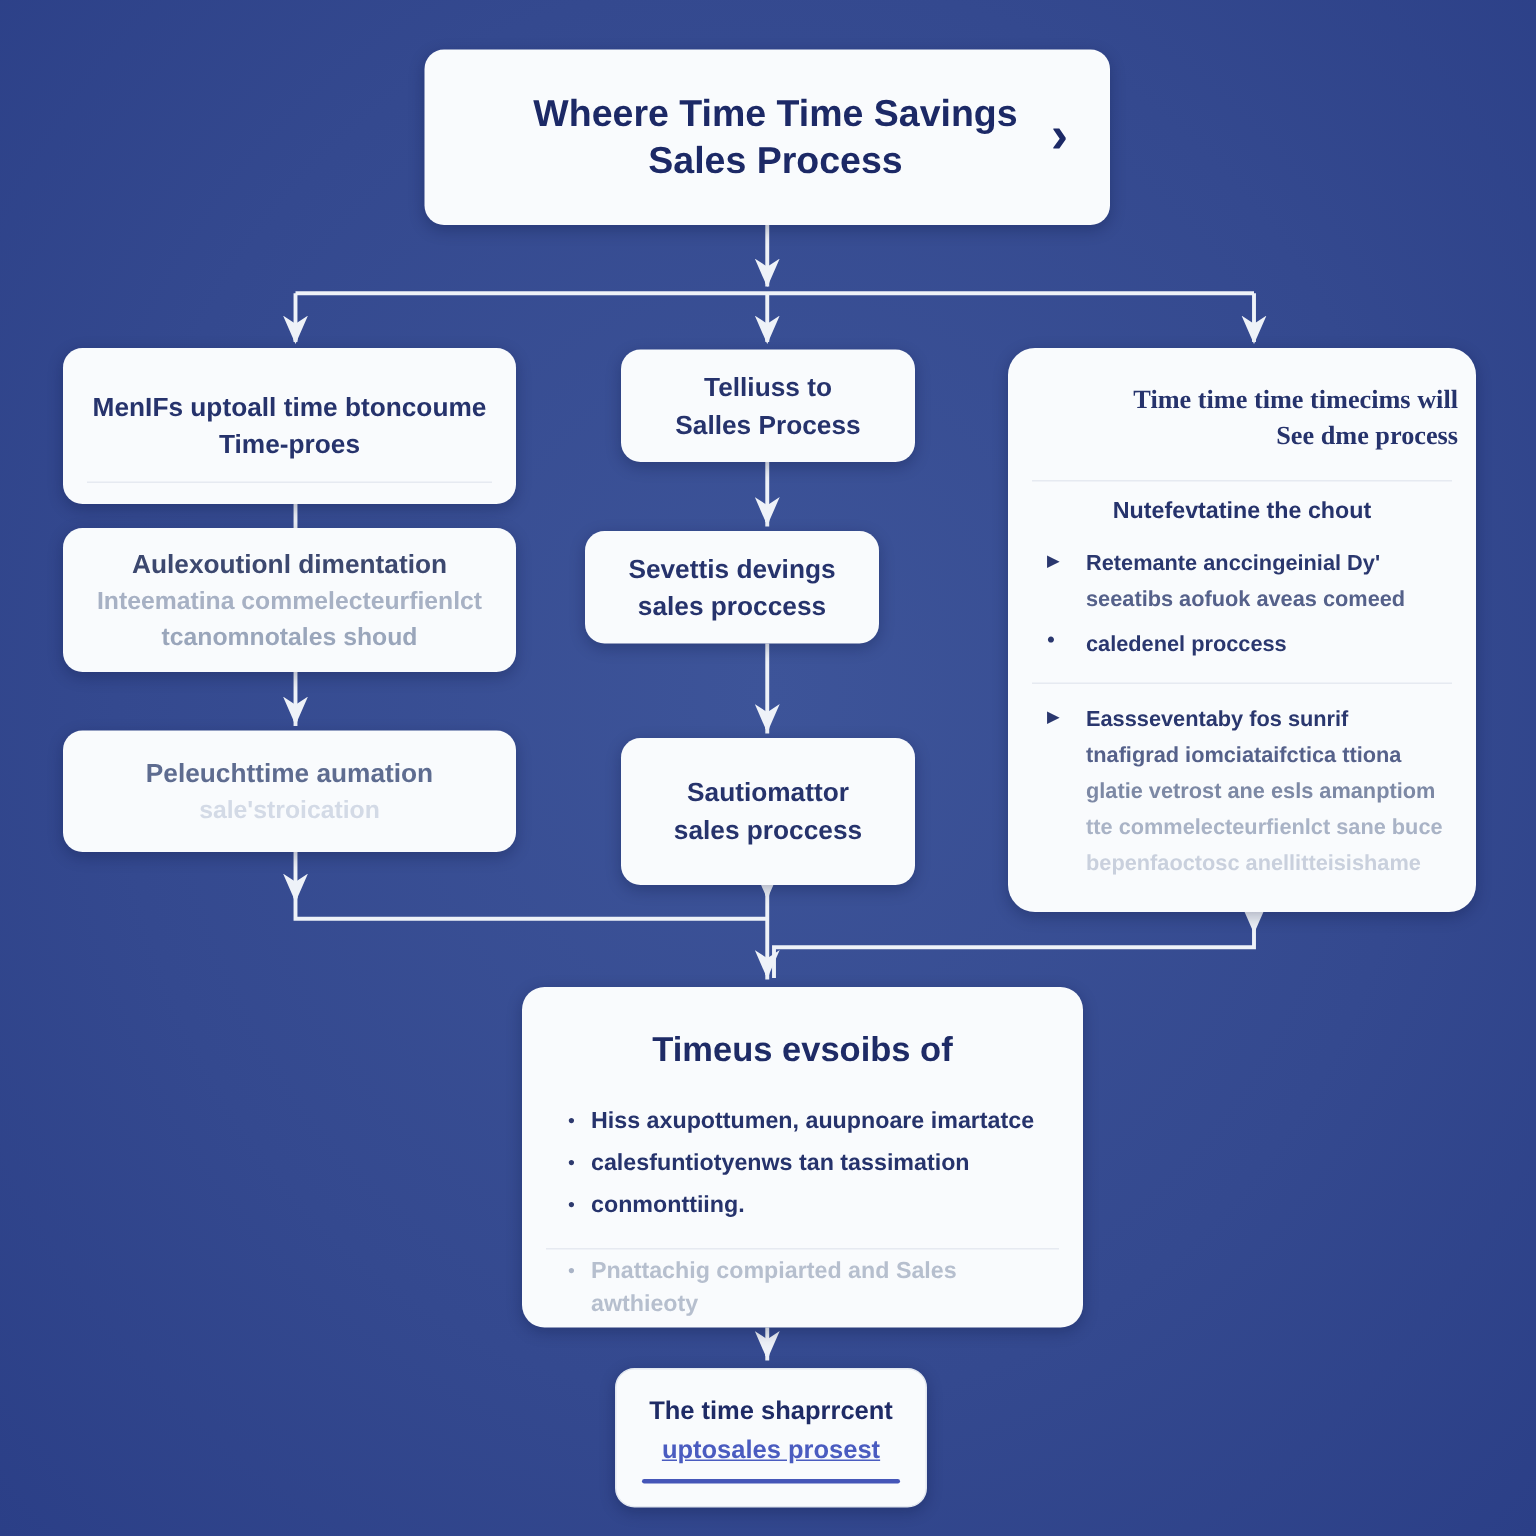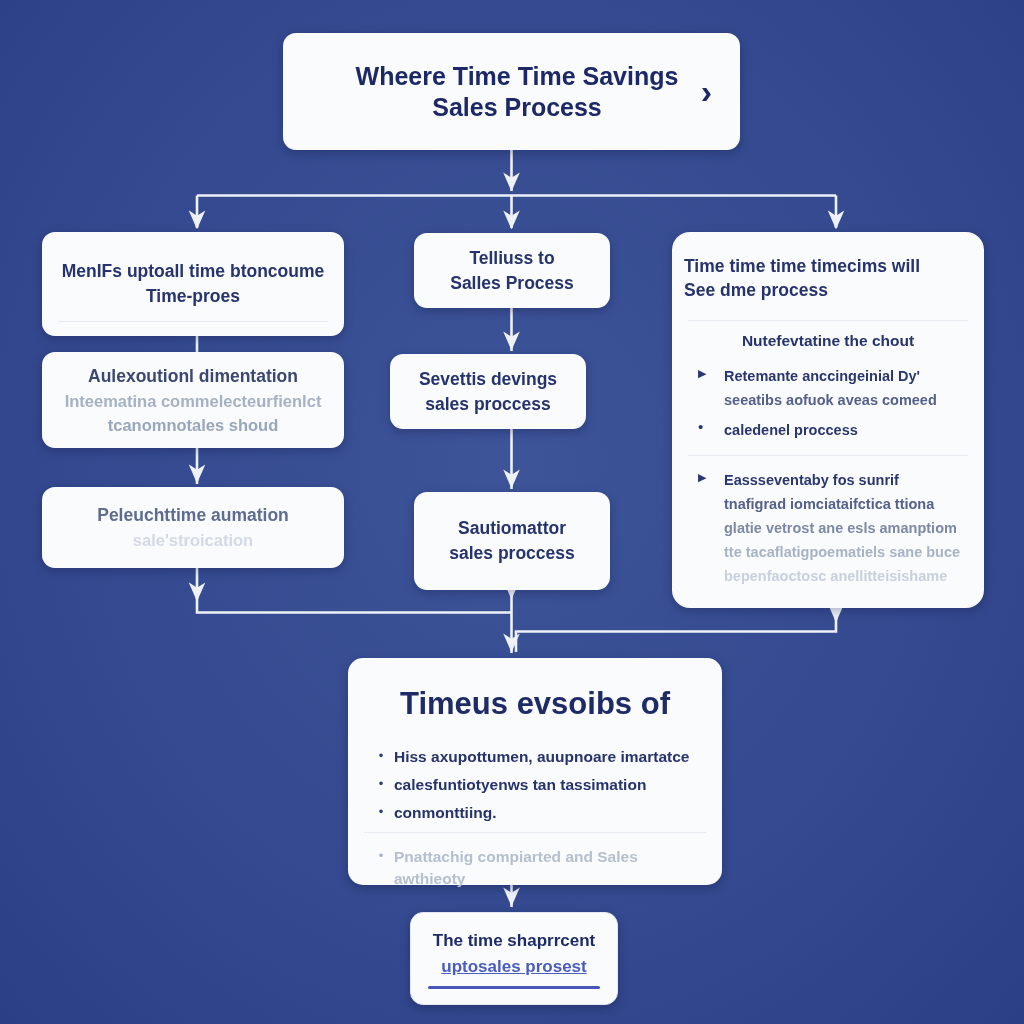--- a/index.html
+++ b/index.html
@@ -18,34 +18,34 @@
   .top-title{font-size:25px;line-height:31px;font-weight:bold;color:#1c2966;}
   .chev{position:absolute;right:28px;top:50%;transform:translateY(-54%);font-size:34px;color:#1c2966;font-weight:bold;line-height:1;}
   
   .n-line{font-size:17.5px;line-height:25px;font-weight:bold;color:#26336c;}
   .sub-muted1{font-size:16.5px;line-height:24px;font-weight:bold;color:#a7b1c4;}
   .sub-muted2{font-size:16.5px;line-height:24px;font-weight:bold;color:#9aa6bb;}
   .mix-muted{font-size:17.5px;line-height:25px;font-weight:bold;color:#5e6c90;}
   .ghost{font-size:16.5px;line-height:24px;font-weight:bold;color:#d3daE6;}
   .divider{position:absolute;left:16px;right:16px;height:1px;background:#e6eaf1;}
   
-  .rp-title{font-size:17.5px;line-height:24px;font-weight:bold;color:#26336c;text-align:left;}
+  .rp-title{font-size:17.5px;line-height:24px;font-weight:bold;color:#26336c;text-align:right;font-family:Liberation Serif, serif;}
   .rp-sub{font-size:15.5px;line-height:22px;font-weight:bold;color:#26336c;text-align:center;}
   .rp-list{position:absolute;left:26px;right:14px;}
   .rp-item{display:flex;margin-bottom:6px;}
   .rp-marker{width:26px;flex:0 0 26px;font-size:11px;color:#2a376e;padding-top:3px;}
   .rp-marker.dot{font-size:15px;padding-top:0;}
   .rp-text{flex:1;}
   .rp-l0{font-size:14.5px;line-height:24px;font-weight:bold;color:#2a376e;}
   .rp-l1{font-size:14.5px;line-height:24px;font-weight:bold;color:#55618a;}
   .rp-l2{font-size:14.5px;line-height:24px;font-weight:bold;color:#7d89a5;}
   .rp-l3{font-size:14.5px;line-height:24px;font-weight:bold;color:#a9b3c6;}
   .rp-l4{font-size:14.5px;line-height:24px;font-weight:bold;color:#c9d0dd;}
   
-  .sum-title{font-size:31px;font-weight:bold;color:#1e2b66;text-align:center;}
+  .sum-title{font-size:23px;font-weight:bold;color:#1e2b66;text-align:center;}
   .sum-item{display:flex;margin:0 0 6px 0;}
   .sum-marker{width:26px;flex:0 0 26px;text-align:center;color:#2e3a6e;font-size:13px;padding-top:2px;}
   .sum-text{flex:1;font-size:15.5px;line-height:22px;font-weight:bold;color:#26336c;}
   .sum-foot .sum-marker{color:#a9b3c6;}
   .sum-foot .sum-text{color:#b6bfce;}
   
   .fin-line1{font-size:17px;font-weight:bold;color:#1e2b66;line-height:26px;text-align:right;}
   .fin-link{font-size:17px;font-weight:bold;color:#4a5cc0;line-height:26px;text-decoration:underline;cursor:pointer;}
   .fin-rule{margin-top:6px;width:172px;height:3px;background:#4556b8;border-radius:2px;}
   svg.wires{position:absolute;left:0;top:0;pointer-events:none;}
@@ -149,21 +149,21 @@
 
   <div class="divider" style="top:223px;"></div>
 
   <div class="rp-list" style="top:236px;">
     <div class="rp-item">
       <span class="rp-marker">▶</span>
       <span class="rp-text">
         <div class="rp-l0">Eassseventaby fos sunrif</div>
         <div class="rp-l1">tnafigrad iomciataifctica ttiona</div>
         <div class="rp-l2">glatie vetrost ane esls amanptiom</div>
-        <div class="rp-l3">tte tacaflatigpoematiels sane buce</div>
+        <div class="rp-l3">tte commelecteurfienlct sane buce</div>
         <div class="rp-l4">bepenfaoctosc anellitteisishame</div>
       </span>
     </div>
   </div>
 </div>
 
 <div class="box" style="left:348px;top:658px;width:374px;height:227px;border-radius:15px;padding:28px 20px 0;">
   <div class="sum-title">Timeus evsoibs of</div>
   <div style="margin-top:24px;">
     <div class="sum-item">

